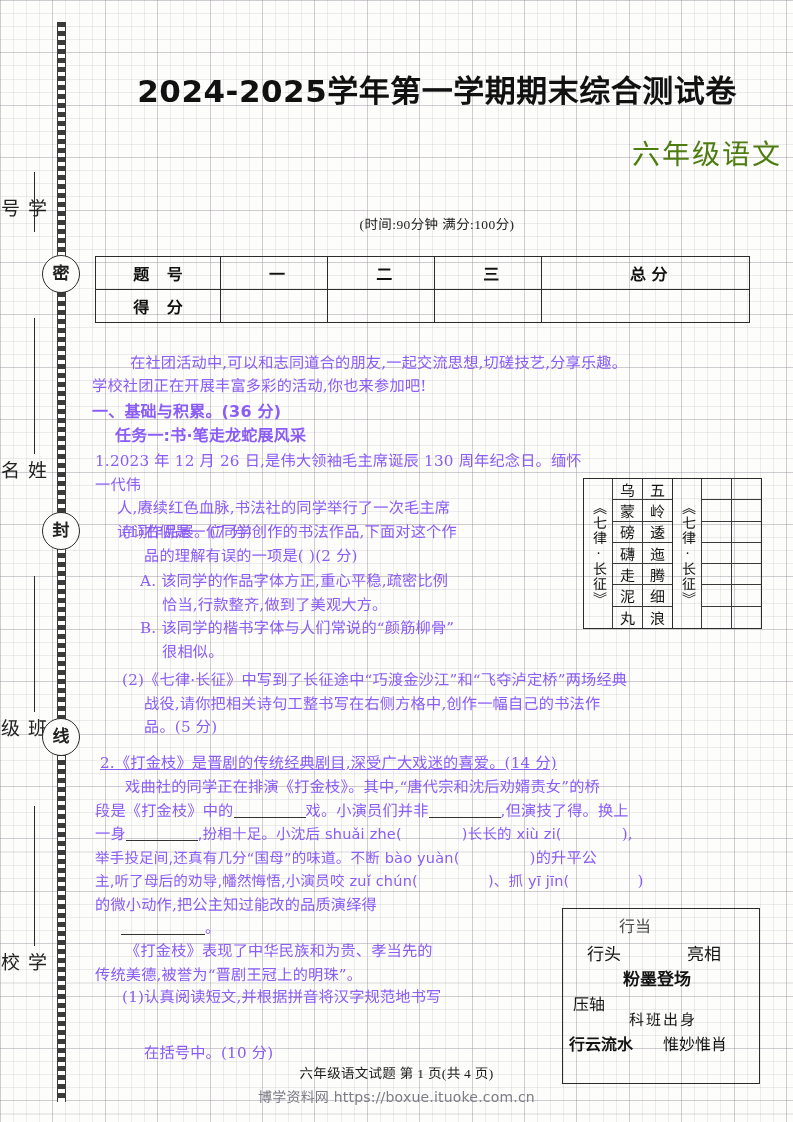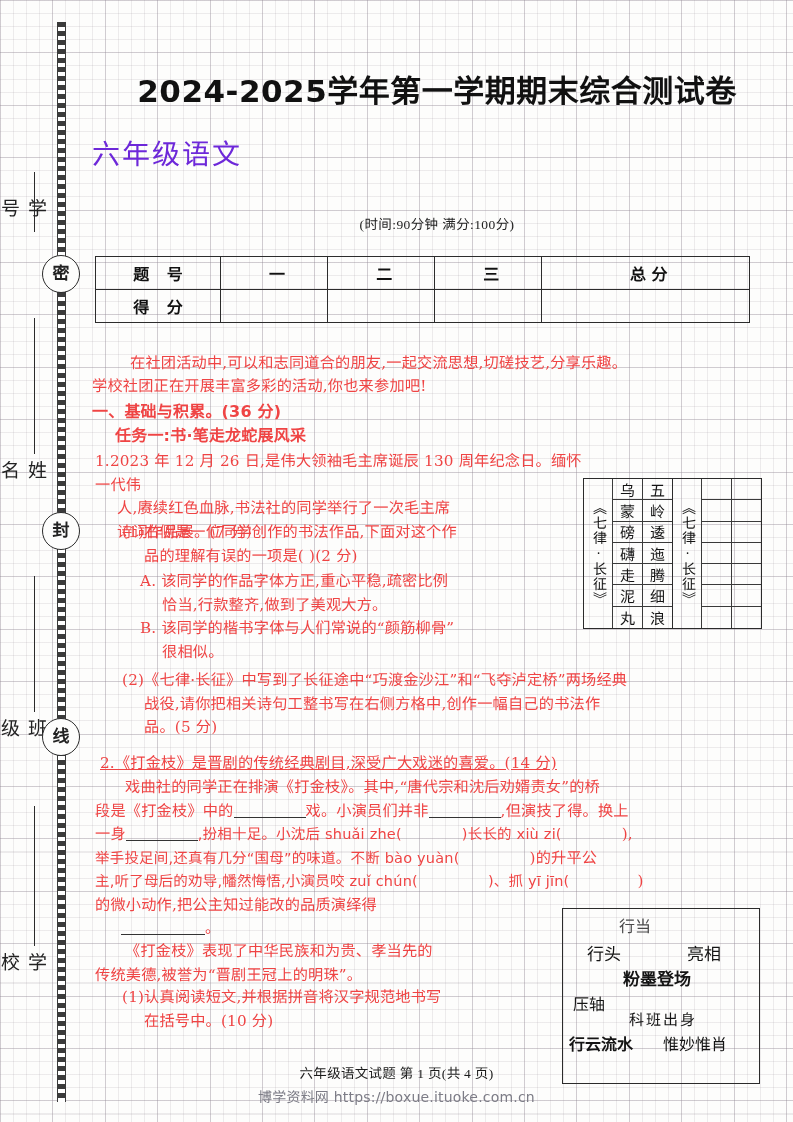--- a/index.html
+++ b/index.html
@@ -47,22 +47,22 @@
   .vrule{position:absolute;left:34px;width:1px;background:#2b2b2b;}
 
   
   .doc-title{
     position:absolute;left:92px;top:66px;width:690px;text-align:center;
     font-family:"DejaVu Sans","Liberation Sans",sans-serif;
     font-size:31px;font-weight:bold;letter-spacing:.5px;color:#111;
     white-space:nowrap;
   }
   .doc-subtitle{
-    position:absolute;left:92px;top:132px;width:690px;text-align:left;
-    font-size:28px;color:#6d28d9;letter-spacing:2px;
+    position:absolute;left:92px;top:132px;width:690px;text-align:right;
+    font-size:28px;color:#4d7c0f;letter-spacing:2px;
     font-family:Liberation Serif, serif;
   }
   .doc-meta{
     position:absolute;left:92px;top:213px;width:690px;text-align:center;
     font-size:13.5px;color:#222;letter-spacing:.4px;
   }
 
   
   .score-table{
     position:absolute;left:95px;top:256px;width:655px;
@@ -71,21 +71,21 @@
   .score-table td{
     border:1px solid #2c2c2c;height:32px;text-align:center;
     font-size:16px;font-weight:bold;color:#111;
     font-family:"DejaVu Sans","Liberation Sans",sans-serif;
     letter-spacing:6px;padding:0 0 0 6px;
   }
   .score-table td.head-cell{width:118px;}
   .score-table td.num-cell{letter-spacing:0;}
 
   
-  .tx{position:absolute;color:#ef4444;}
+  .tx{position:absolute;color:#8b5cf6;}
   .body-line{font-size:15.2px;line-height:23.5px;letter-spacing:.2px;}
   .kai{font-family:"DejaVu Serif","Liberation Serif",serif;}
   .hei{font-family:"DejaVu Sans","Liberation Sans",sans-serif;font-weight:bold;}
   .sec-title{font-size:16px;}
   .task-title{font-size:16px;}
 
   .p-intro{left:100px;top:352px;width:660px;text-indent:30px;}
   .p-intro2{left:92px;top:375px;width:670px;}
   .h-sec1{left:92px;top:400px;}
   .h-task1{left:115px;top:424px;}
@@ -98,21 +98,21 @@
   .optA{top:570px;}
   .optB{top:617px;}
   .opt .ind{display:block;padding-left:22px;}
   .q1-2{left:122px;top:669px;width:640px;}
   .q1-2 .ind{display:block;padding-left:22px;}
 
   .q2{left:100px;top:752px;width:665px;text-decoration:underline;}
   .q2p{left:95px;top:776px;width:672px;text-indent:30px;}
   .q2tail{left:95px;top:940px;width:470px;text-indent:30px;}
   .q2-1{left:122px;top:986px;width:450px;}
-  .q2-1 .ind{display:block;padding-left:22px;}
+  .q2-1 .ind{display:block;padding-left:22px;margin-top:32px;}
 
   .blank{display:inline-block;border-bottom:1px solid #333;vertical-align:-2px;}
   .py{font-family:"DejaVu Sans","Liberation Sans",sans-serif;font-size:14.5px;letter-spacing:.2px;}
 
   
   .calli{position:absolute;display:flex;border:1.4px solid #2b2b2b;background:transparent;}
   .calli .col{display:flex;flex-direction:column;}
   .calli .col.lined{border-left:1.2px solid #3a3a3a;}
   .calli .cell{
     width:29px;height:21.3px;

